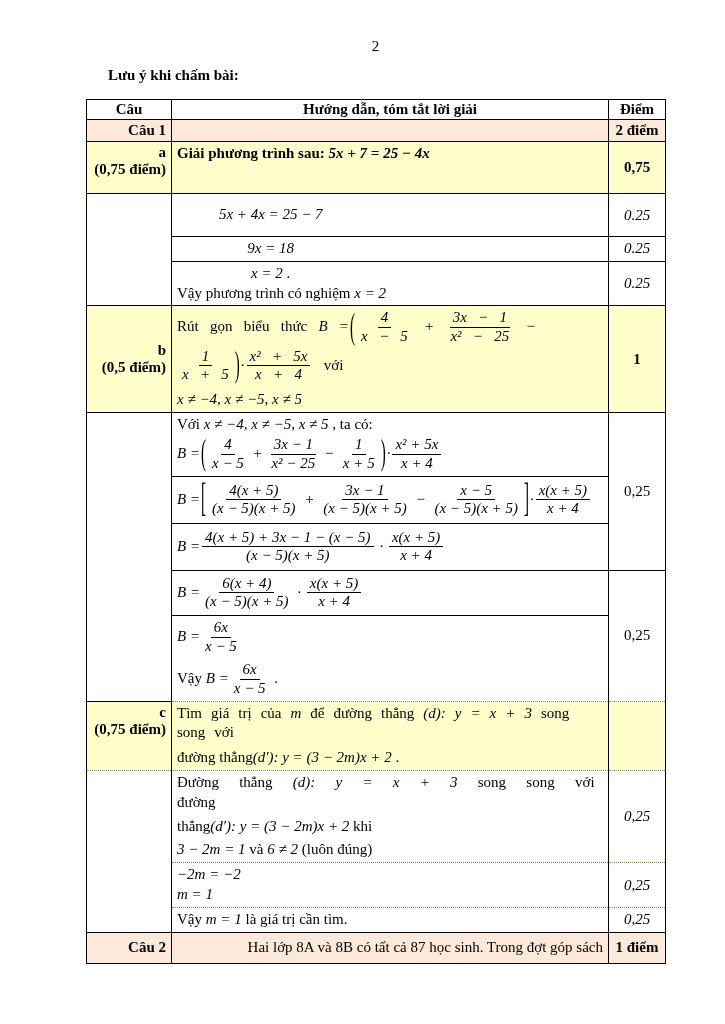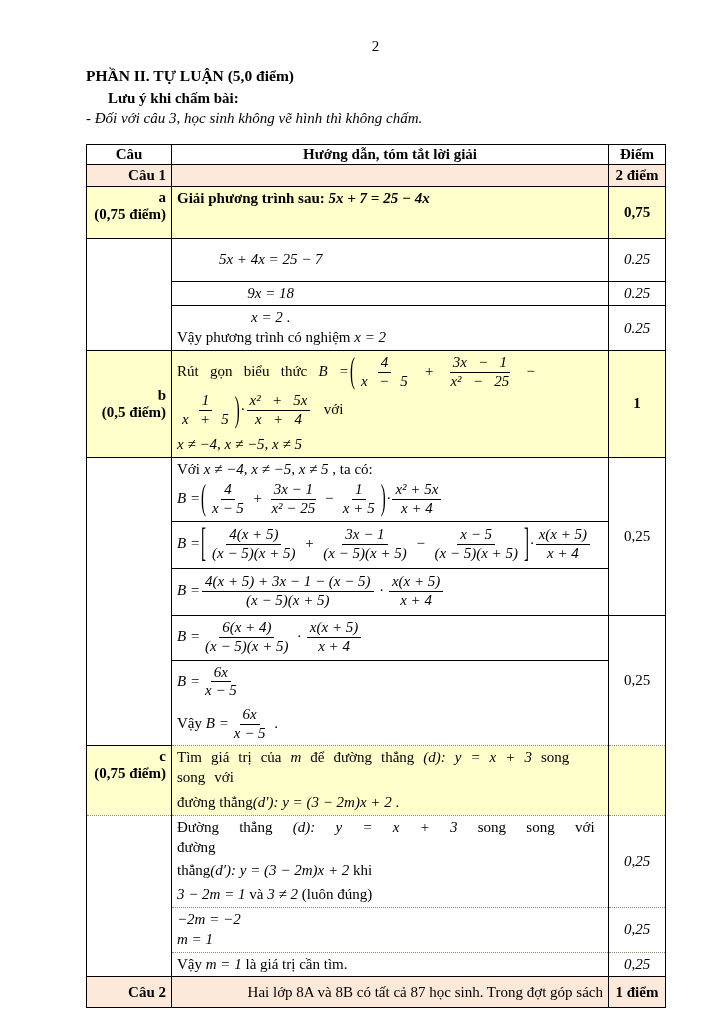--- a/index.html
+++ b/index.html
@@ -55,23 +55,21 @@
   .bg{display:inline-block;vertical-align:middle;padding:0 1px;transform-origin:50% 50%;font-weight:400;}
 </style>
 </head>
 <body>
 
 <div class="page">
   <div class="content">
 
     <div class="pagenum">2</div>
 
-    <p class="title">PHẦN II. TỰ LUẬN (5,0 điểm)</p>
     <p class="note-head">Lưu ý khi chấm bài:</p>
-    <p class="note">- Đối với câu 3, học sinh không vẽ hình thì không chấm.</p>
 
     <table class="ans">
       <colgroup>
           <col class="c1">
           <col class="c2">
           <col class="c3">
         </colgroup>
 
       <tbody>
           <tr class="r-head">
@@ -225,21 +223,21 @@
               <div class="ln" style="margin-top: 5px;"><span class="rm">đường thẳng</span><span class="mi">(d′): y = (3 − 2m)x + 2</span><span class="rm"> .</span></div>
             </td>
         <td class="yellow dotb nt"></td>
       </tr>
 
       <tr class="r-c1">
         <td rowspan="3" class="nt"></td>
         <td class="dotb nt">
               <div class="ln" style="word-spacing: 1.1em;"><span class="rm">Đường thẳng </span><span class="mi">(d): y = x + 3</span><span class="rm"> song song với đường</span></div>
               <div class="ln" style="margin-top: 4px;"><span class="rm">thẳng</span><span class="mi">(d′): y = (3 − 2m)x + 2</span><span class="rm"> khi</span></div>
-              <div class="ln" style="margin-top: 4px;"><span class="mi">3 − 2m = 1</span><span class="rm"> và </span><span class="mi">3 ≠ 2</span><span class="rm"> (luôn đúng)</span></div>
+              <div class="ln" style="margin-top: 4px;"><span class="mi">3 − 2m = 1</span><span class="rm"> và </span><span class="mi">6 ≠ 2</span><span class="rm"> (luôn đúng)</span></div>
             </td>
         <td class="pts it dotb nt">0,25</td>
       </tr>
       <tr class="r-c2">
         <td class="dotb nt">
               <div class="ln"><span class="mi">−2m = −2</span></div>
               <div class="ln"><span class="mi">m = 1</span></div>
             </td>
         <td class="pts it dotb nt">0,25</td>
       </tr>

